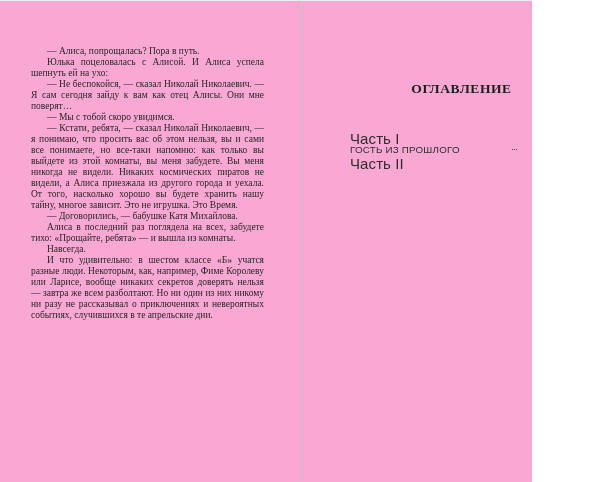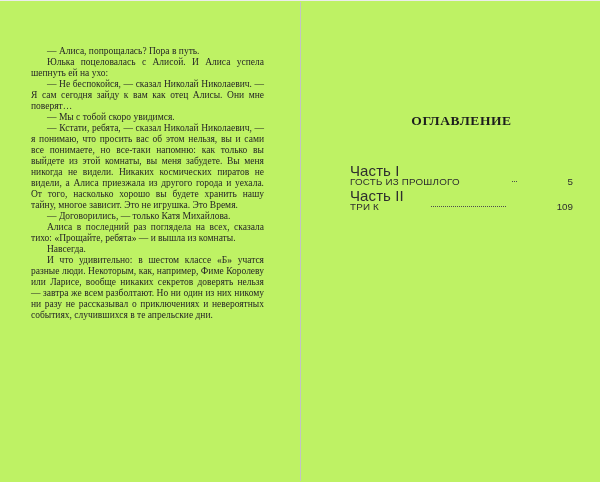--- a/index.html
+++ b/index.html
@@ -1,21 +1,21 @@
 <!DOCTYPE html>
 <html><head>
 <meta charset="utf-8">
 <style>
   html, body { margin: 0; padding: 0; background: #ffffff; }
 
   .canvas {
     position: relative;
-    width: 600px;
+    width: 532px;
     height: 482px;
-    background: #bef264;
+    background: #f9a8d4;
     border-top: 1px solid #ececec;
     box-sizing: border-box;
     overflow: hidden;
     font-family: "Liberation Serif", serif;
   }
 
   .spine {
     position: absolute;
     left: 300px;
     top: 1px;
@@ -45,21 +45,21 @@
     margin: 0;
     text-indent: 16px;
   }
 
   
   .page-right {
     position: absolute;
     left: 300px; top: 0;
     width: 300px; height: 482px;
     box-sizing: border-box;
-    padding: 112px 27px 0 50px;
+    padding: 80px 27px 0 50px;
   }
   .toc-heading {
     margin: 0 0 37px 0;
     font-family: "Liberation Serif", serif;
     font-weight: bold;
     font-size: 13.5px;
     line-height: 15px;
     letter-spacing: 0.6px;
     text-align: center;
     color: #1d1d1d;
@@ -98,22 +98,22 @@
 
 <div class="canvas">
 
   <div class="page-left">
     <div class="body-text">
         <p>— Алиса, попрощалась? Пора в путь.</p>
         <p>Юлька поцеловалась с Алисой. И Алиса успела шепнуть ей на ухо:</p>
         <p>— Не беспокойся, — сказал Николай Николаевич. — Я сам сегодня зайду к вам как отец Алисы. Они мне поверят…</p>
         <p>— Мы с тобой скоро увидимся.</p>
         <p>— Кстати, ребята, — сказал Николай Николаевич, — я понимаю, что просить вас об этом нельзя, вы и сами все понимаете, но все-таки напомню: как только вы выйдете из этой комнаты, вы меня забудете. Вы меня никогда не видели. Никаких космических пиратов не видели, а Алиса приезжала из другого города и уехала. От того, насколько хорошо вы будете хранить нашу тайну, многое зависит. Это не игрушка. Это Время.</p>
-        <p>— Договорились, — только Катя Михайлова.</p>
-        <p>Алиса в последний раз поглядела на всех, сказала тихо: «Прощайте, ребята» — и вышла из комнаты.</p>
+        <p>— Договорились, — бабушке Катя Михайлова.</p>
+        <p>Алиса в последний раз поглядела на всех, забудете тихо: «Прощайте, ребята» — и вышла из комнаты.</p>
         <p>Навсегда.</p>
         <p>И что удивительно: в шестом классе «Б» учатся разные люди. Некоторым, как, например, Фиме Королеву или Ларисе, вообще никаких секретов доверять нельзя — завтра же всем разболтают. Но ни один из них никому ни разу не рассказывал о приключениях и невероятных событиях, случившихся в те апрельские дни.</p>
       </div>
   </div>
 
   <div class="spine"></div>
 
   <div class="page-right">
     <h1 class="toc-heading">ОГЛАВЛЕНИЕ</h1>
 
@@ -123,23 +123,18 @@
         <div class="toc-part">Часть I</div>
         <div class="toc-row">
           <span class="toc-title">ГОСТЬ ИЗ ПРОШЛОГО</span>
           <span class="toc-leader"></span>
           <span class="toc-page">5</span>
         </div>
       </div>
 
       <div class="toc-entry">
         <div class="toc-part">Часть II</div>
-        <div class="toc-row">
-          <span class="toc-title">ТРИ К</span>
-          <span class="toc-leader"></span>
-          <span class="toc-page">109</span>
-        </div>
       </div>
 
     </div>
   </div>
 
 </div>
 
 </body></html>

